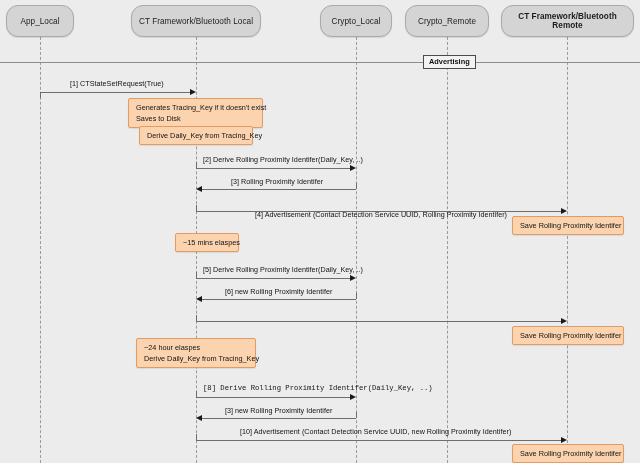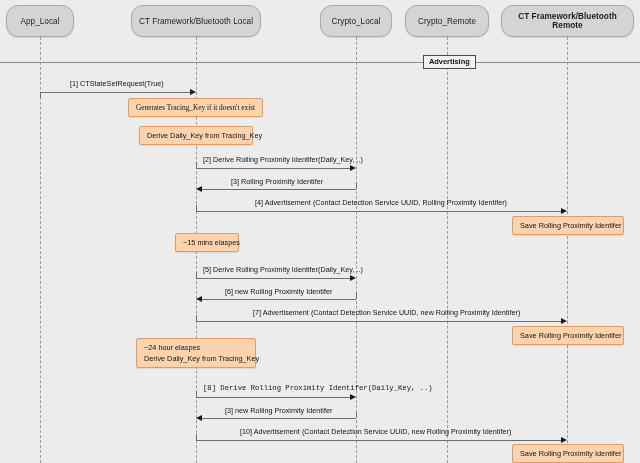--- a/index.html
+++ b/index.html
@@ -142,39 +142,40 @@
   </div>
 
   <div class="separator" style="top:62px;"></div>
   <div class="section-label" style="left:423px; top:55px;">Advertising</div>
 
   <div class="msg-label" style="left:70px; top:64px;margin-top:15px;">[1] CTStateSetRequest(True)</div>
   <div class="msg-line" style="left:40px; top:92px; width:150px;"></div>
   <div class="arrow right" style="left:190px; top:89px;"></div>
   <div class="msg-stub" style="left:40px; top:92px; height:6px;"></div>
 
-  <div class="note" style="left:128px; top:98px; width:135px;font-family:Liberation Serif, serif;">
+  <div class="note" style="left:128px; top:98px; width:135px;">
     <span class="note-line">Generates Tracing_Key if it doesn't exist</span>
+    <span class="note-line">Saves to Disk</span>
   </div>
 
   <div class="note center" style="left:139px; top:126px; width:114px;">
     <span class="note-line">Derive Daily_Key from Tracing_Key</span>
   </div>
 
   <div class="msg-label" style="left:203px; top:155px;">[2] Derive Rolling Proximity Identifer(Daily_Key, ..)</div>
   <div class="msg-line" style="left:196px; top:168px; width:154px;"></div>
   <div class="arrow right" style="left:350px; top:165px;"></div>
   <div class="msg-stub" style="left:196px; top:162px; height:6px;"></div>
 
   <div class="msg-label" style="left:231px; top:177px;">[3] Rolling Proximity Identifer</div>
   <div class="msg-line" style="left:202px; top:189px; width:154px;"></div>
   <div class="arrow left" style="left:196px; top:186px;"></div>
   <div class="msg-stub" style="left:356px; top:183px; height:6px;"></div>
 
-  <div class="msg-label" style="left:255px; top:198px;">[4] Advertisement (Contact Detection Service UUID, Rolling Proximity Identifer)</div>
+  <div class="msg-label" style="left:255px; top:210px;">[4] Advertisement (Contact Detection Service UUID, Rolling Proximity Identifer)</div>
   <div class="msg-line" style="left:196px; top:211px; width:365px;"></div>
   <div class="arrow right" style="left:561px; top:208px;"></div>
   <div class="msg-stub" style="left:196px; top:205px; height:6px;"></div>
 
   <div class="note center" style="left:512px; top:216px; width:112px;">
     <span class="note-line">Save Rolling Proximity Identifer</span>
   </div>
 
   <div class="note center" style="left:175px; top:233px; width:64px;">
     <span class="note-line">~15 mins elaspes</span>
@@ -183,21 +184,20 @@
   <div class="msg-label" style="left:203px; top:265px;">[5] Derive Rolling Proximity Identifer(Daily_Key, ..)</div>
   <div class="msg-line" style="left:196px; top:278px; width:154px;"></div>
   <div class="arrow right" style="left:350px; top:275px;"></div>
   <div class="msg-stub" style="left:196px; top:272px; height:6px;"></div>
 
   <div class="msg-label" style="left:225px; top:287px;">[6] new Rolling Proximity Identifer</div>
   <div class="msg-line" style="left:202px; top:299px; width:154px;"></div>
   <div class="arrow left" style="left:196px; top:296px;"></div>
   <div class="msg-stub" style="left:356px; top:293px; height:6px;"></div>
 
-  <div class="msg-label" style="left:253px; top:308px;">[7] Advertisement (Contact Detection Service UUID, new Rolling Proximity Identifer)</div>
   <div class="msg-line" style="left:196px; top:321px; width:365px;"></div>
   <div class="arrow right" style="left:561px; top:318px;"></div>
   <div class="msg-stub" style="left:196px; top:315px; height:6px;"></div>
 
   <div class="note center" style="left:512px; top:326px; width:112px;">
     <span class="note-line">Save Rolling Proximity Identifer</span>
   </div>
 
   <div class="note" style="left:136px; top:338px; width:120px;">
     <span class="note-line">~24 hour elaspes</span>

